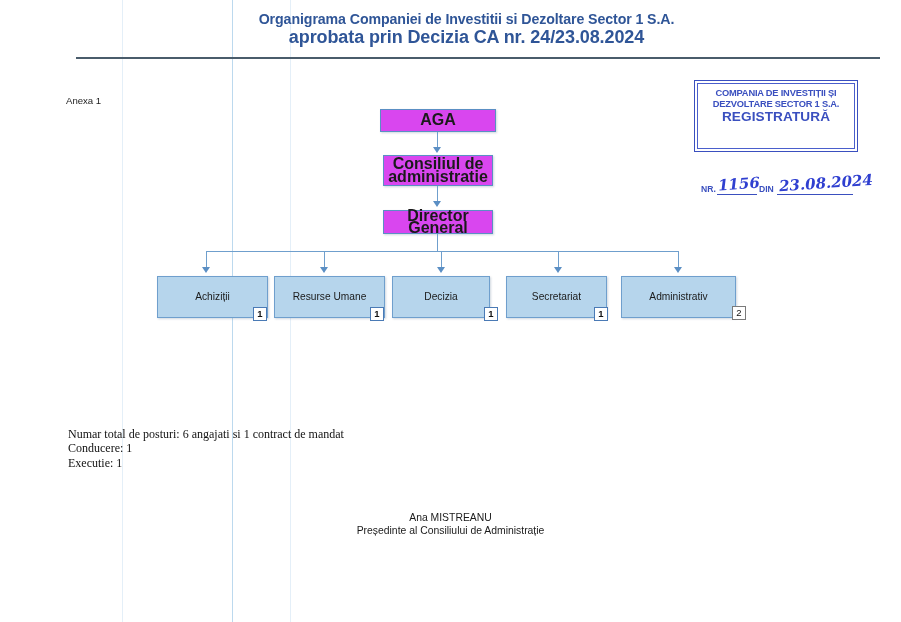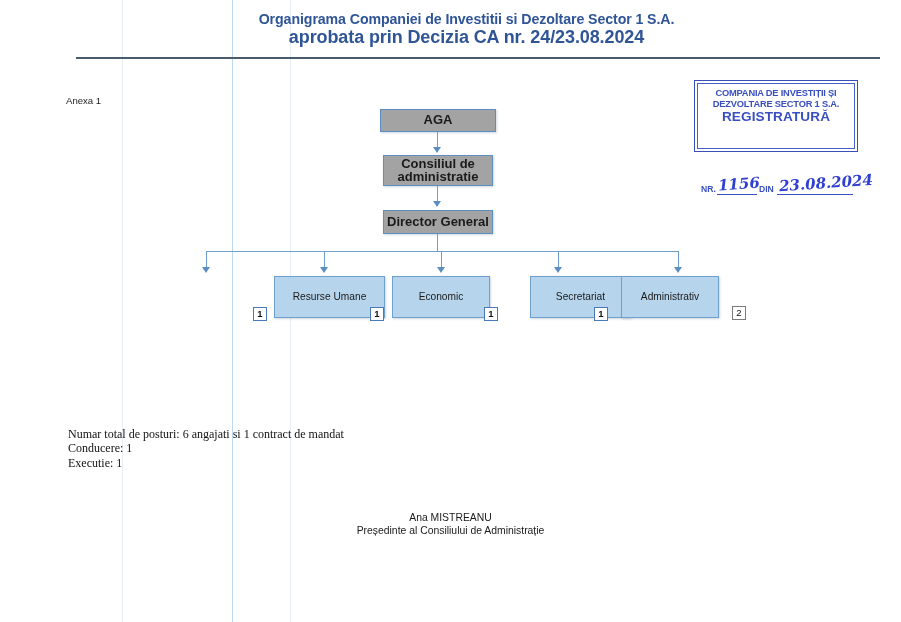--- a/index.html
+++ b/index.html
@@ -135,27 +135,27 @@
     background: #3a4fbf;
   }
   #stamp .ul-a { left: 16px; top: 17px; width: 40px; }
   #stamp .ul-b { left: 76px; top: 17px; width: 76px; }
 
   
   .node {
     position: absolute;
     box-sizing: border-box;
     border: 1.1px solid #5b8fc4;
-    background: #a3a3a3;
+    background: #d946ef;
     color: #1a1a1a;
     display: flex;
     align-items: center;
     justify-content: center;
     text-align: center;
-    font-size: 13px;
+    font-size: 16px;
     font-weight: bold;
     line-height: 12.5px;
     box-shadow: 1px 1px 2px rgba(120,140,160,0.35);
   }
   .node.dept {
     background: #b6d5ec;
     border-color: #6f9fcd;
     font-weight: normal;
     font-size: 10.2px;
   }
@@ -277,32 +277,33 @@
 
   <div class="vline" style="left:441px; top:251px; height:18px;"></div>
   <div class="arrow" style="left:437px; top:267px;"></div>
 
   <div class="vline" style="left:558px; top:251px; height:18px;"></div>
   <div class="arrow" style="left:554px; top:267px;"></div>
 
   <div class="vline" style="left:678px; top:251px; height:18px;"></div>
   <div class="arrow" style="left:674px; top:267px;"></div>
 
+  <div class="node dept" style="left:157px; top:276px; width:111px; height:42px;">Achiziții</div>
   <div class="badge" style="left:253px; top:307px;">1</div>
 
   <div class="node dept" style="left:274px; top:276px; width:111px; height:42px;">Resurse Umane</div>
   <div class="badge" style="left:370px; top:307px;">1</div>
 
-  <div class="node dept" style="left:392px; top:276px; width:98px; height:42px;">Economic</div>
+  <div class="node dept" style="left:392px; top:276px; width:98px; height:42px;">Decizia</div>
   <div class="badge" style="left:484px; top:307px;">1</div>
 
-  <div class="node dept" style="left:506px; top:276px; width:101px; height:42px;margin-left:24px;">Secretariat</div>
+  <div class="node dept" style="left:506px; top:276px; width:101px; height:42px;">Secretariat</div>
   <div class="badge" style="left:594px; top:307px;">1</div>
 
-  <div class="node dept" style="left:621px; top:276px; width:98px; height:42px;">Administrativ</div>
+  <div class="node dept" style="left:621px; top:276px; width:115px; height:42px;">Administrativ</div>
   <div class="badge gray" style="left:732px; top:306px;">2</div>
 
   <div id="note">
     <div>Numar total de posturi: 6 angajati si 1 contract de mandat</div>
     <div>Conducere: 1</div>
     <div>Executie: 1</div>
   </div>
 
   <div id="signature">
     <div>Ana MISTREANU</div>

